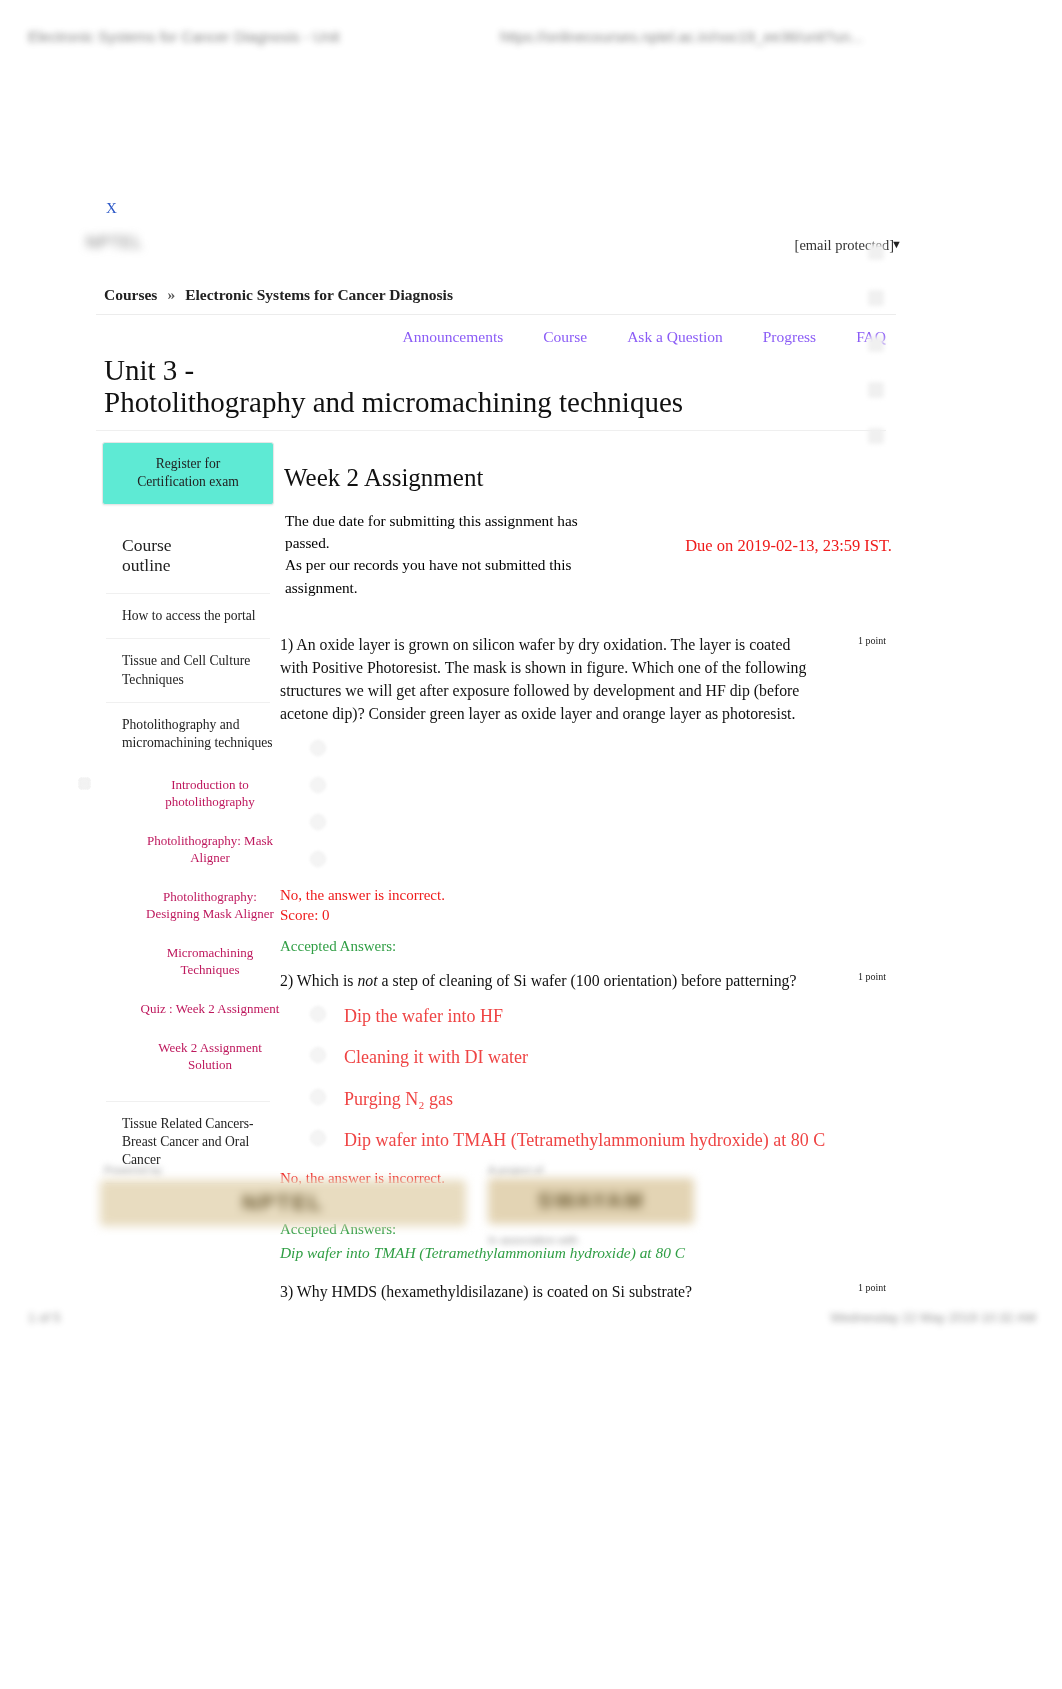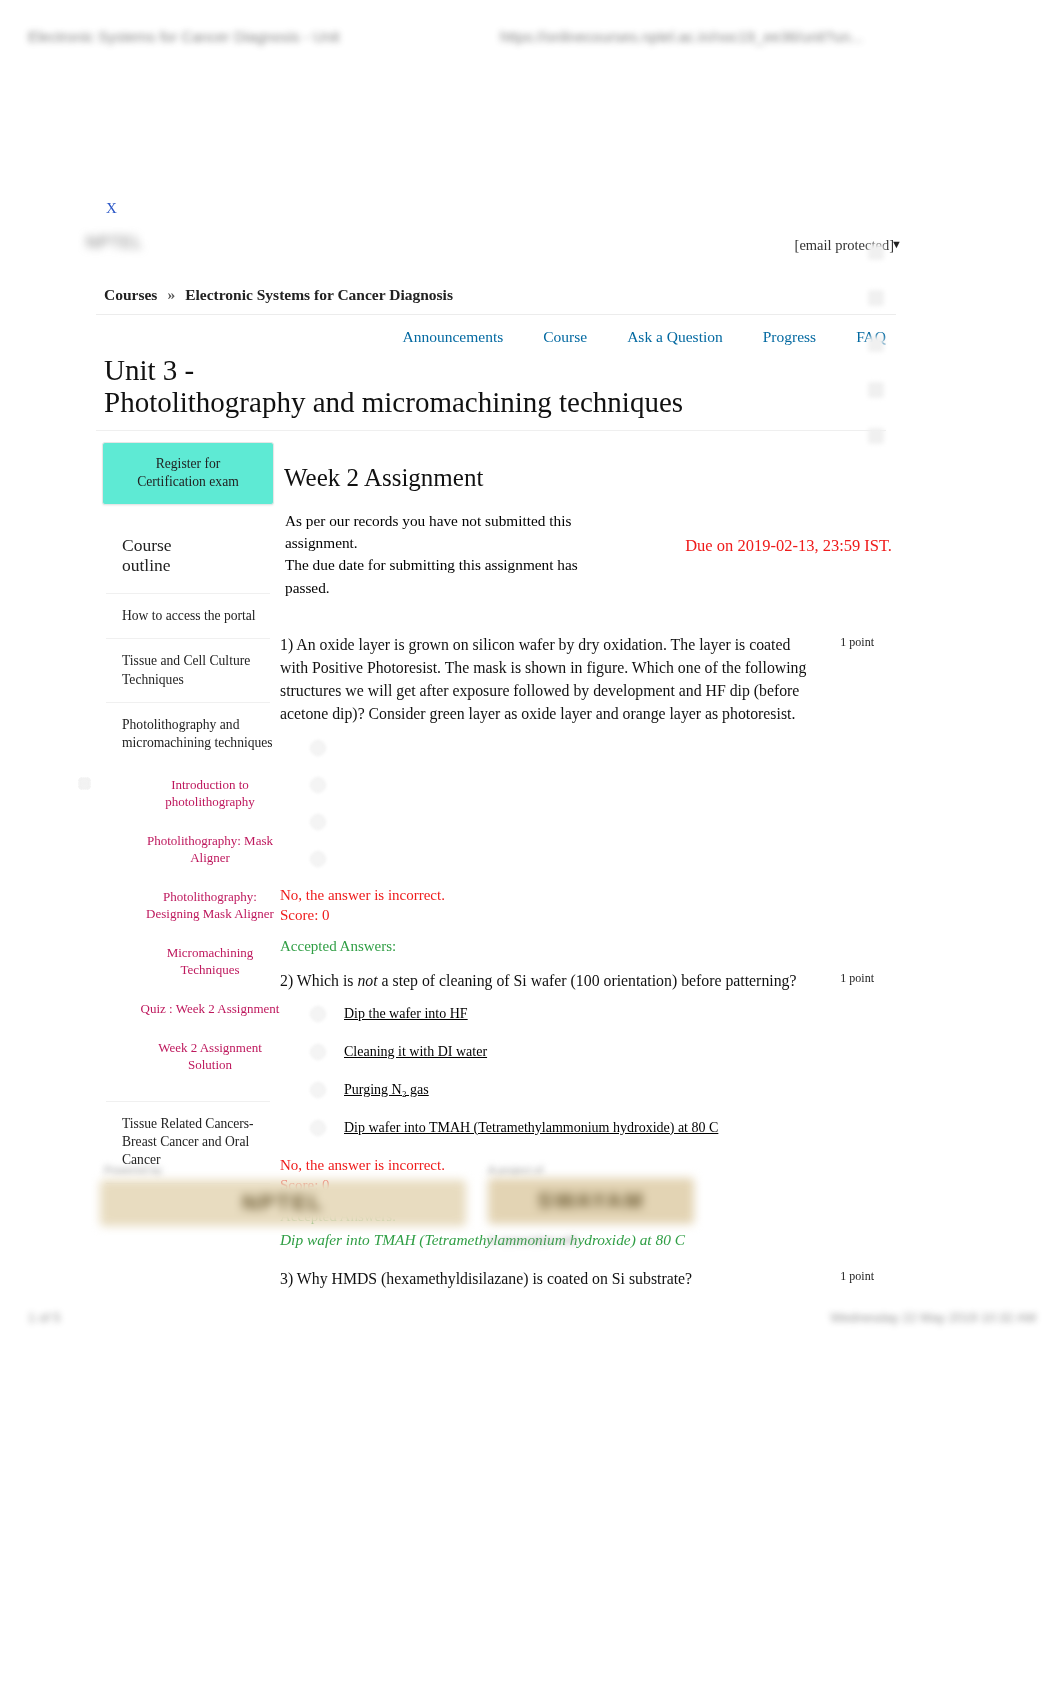--- a/index.html
+++ b/index.html
@@ -68,21 +68,21 @@
   .divider{
     position:absolute; left:96px; top:252px; width:800px; height:1px;
     background:#ececec;
   }
 
   .topnav{
     position:absolute; left:96px; top:266px; width:790px;
     display:flex; justify-content:flex-end; gap:40px;
     font-size:15.5px;
   }
-  .topnav a{ color:#0369a1; text-decoration:none; cursor:pointer; }
+  .topnav a{ color:#8b5cf6; text-decoration:none; cursor:pointer; }
 
   .unit-title{
     position:absolute; left:104px; top:292px; width:830px;
     font-size:29px; line-height:1.12; font-weight:400; color:#111;
   }
 
   .hline{
     position:absolute; left:96px; top:368px; width:790px; height:1px;
     background:#efefef;
   }
@@ -139,26 +139,26 @@
     position:absolute; right:-2px; top:100px;
     color:#ef1b1b; font-size:16.5px; white-space:nowrap;
   }
 
   .q-block{ margin-top:24px; position:relative; }
   .q-text{
     font-size:15.8px; line-height:1.47; color:#111;
     padding-right:70px;
   }
   .q-points{
-    position:absolute; right:16px; top:2px; font-size:12px; color:#222;
+    position:absolute; right:4px; top:2px; font-size:10px; color:#222;
   }
   .opt-list{ margin:13px 0 0 26px; }
   .opt{
-    position:relative; margin:0 0 18px 0; font-size:14px; color:#000000;
-    padding-left:38px; min-height:20px; line-height:1.3;text-decoration:underline;
+    position:relative; margin:0 0 18px 0; font-size:18px; color:#ef4444;
+    padding-left:38px; min-height:20px; line-height:1.3;
   }
   .radio{
     position:absolute; left:4px; top:1px; width:16px; height:16px;
     border-radius:50%; background:#f4f4f4; border:1px solid #eee;
     filter:blur(1.6px); cursor:pointer;
   }
   .opt-blank{ height:19px; margin-bottom:17px; }
 
   .fb-wrong{ color:#ef1b1b; font-size:15px; margin-top:4px; }
   .fb-score{ color:#ef1b1b; font-size:15px; margin-top:3px; }
@@ -298,22 +298,22 @@
     <div class="sb-sep"></div>
     <div class="sb-item">Tissue Related Cancers- Breast Cancer and Oral Cancer</div>
     <div class="sb-sep"></div>
   </div>
 
   <div class="content">
 
     <div class="assign-title">Week 2 Assignment</div>
 
     <div class="notice">
+      <div>The due date for submitting this assignment has passed.</div>
       <div>As per our records you have not submitted this assignment.</div>
-      <div>The due date for submitting this assignment has passed.</div>
     </div>
     <div class="due">Due on 2019-02-13, 23:59 IST.</div>
 
     <div class="q-block" style="margin-top:34px;">
       <div class="q-points">1 point</div>
       <div class="q-text">
         <span>1)</span>
         <span>An oxide layer is grown on silicon wafer by dry oxidation. The layer is coated with Positive Photoresist. The mask is shown in figure. Which one of the following structures we will get after exposure followed by development and HF dip (before acetone dip)? Consider green layer as oxide layer and orange layer as photoresist.</span>
       </div>
       <div class="opt-list">

